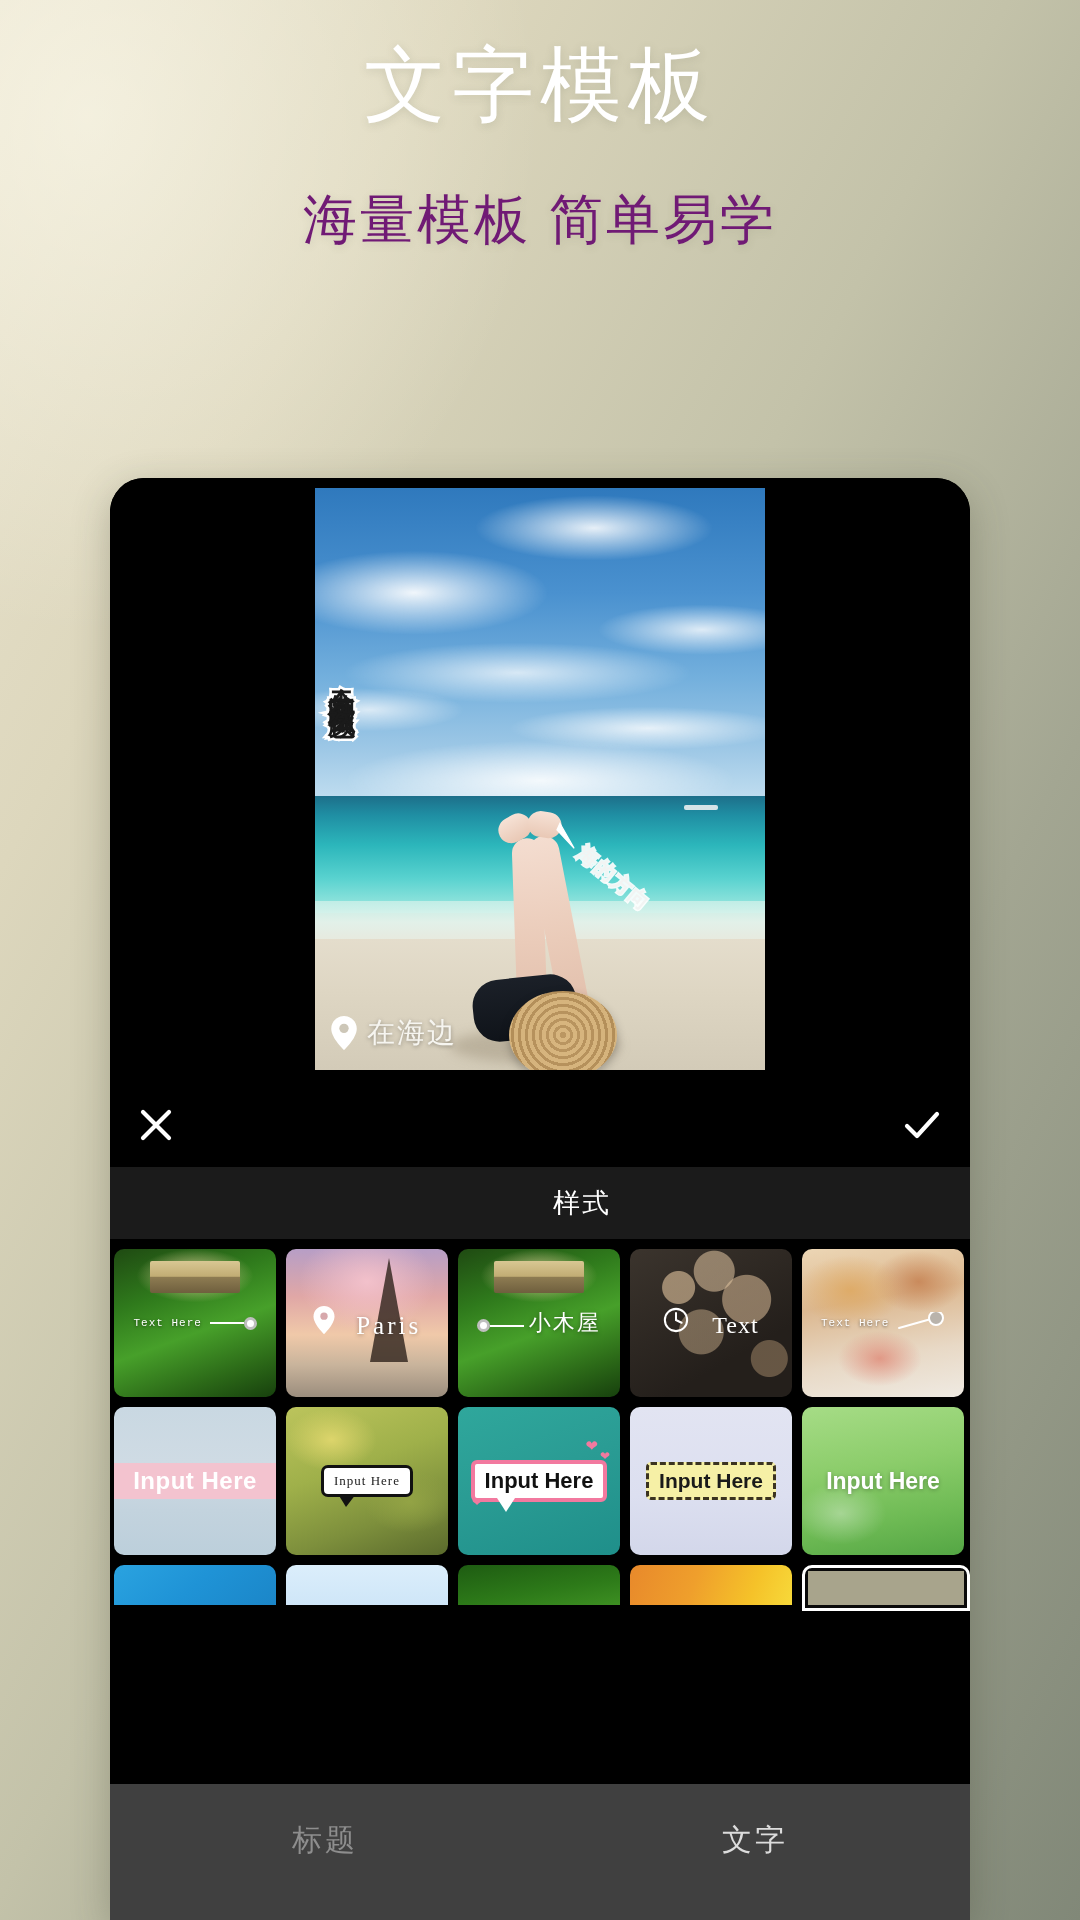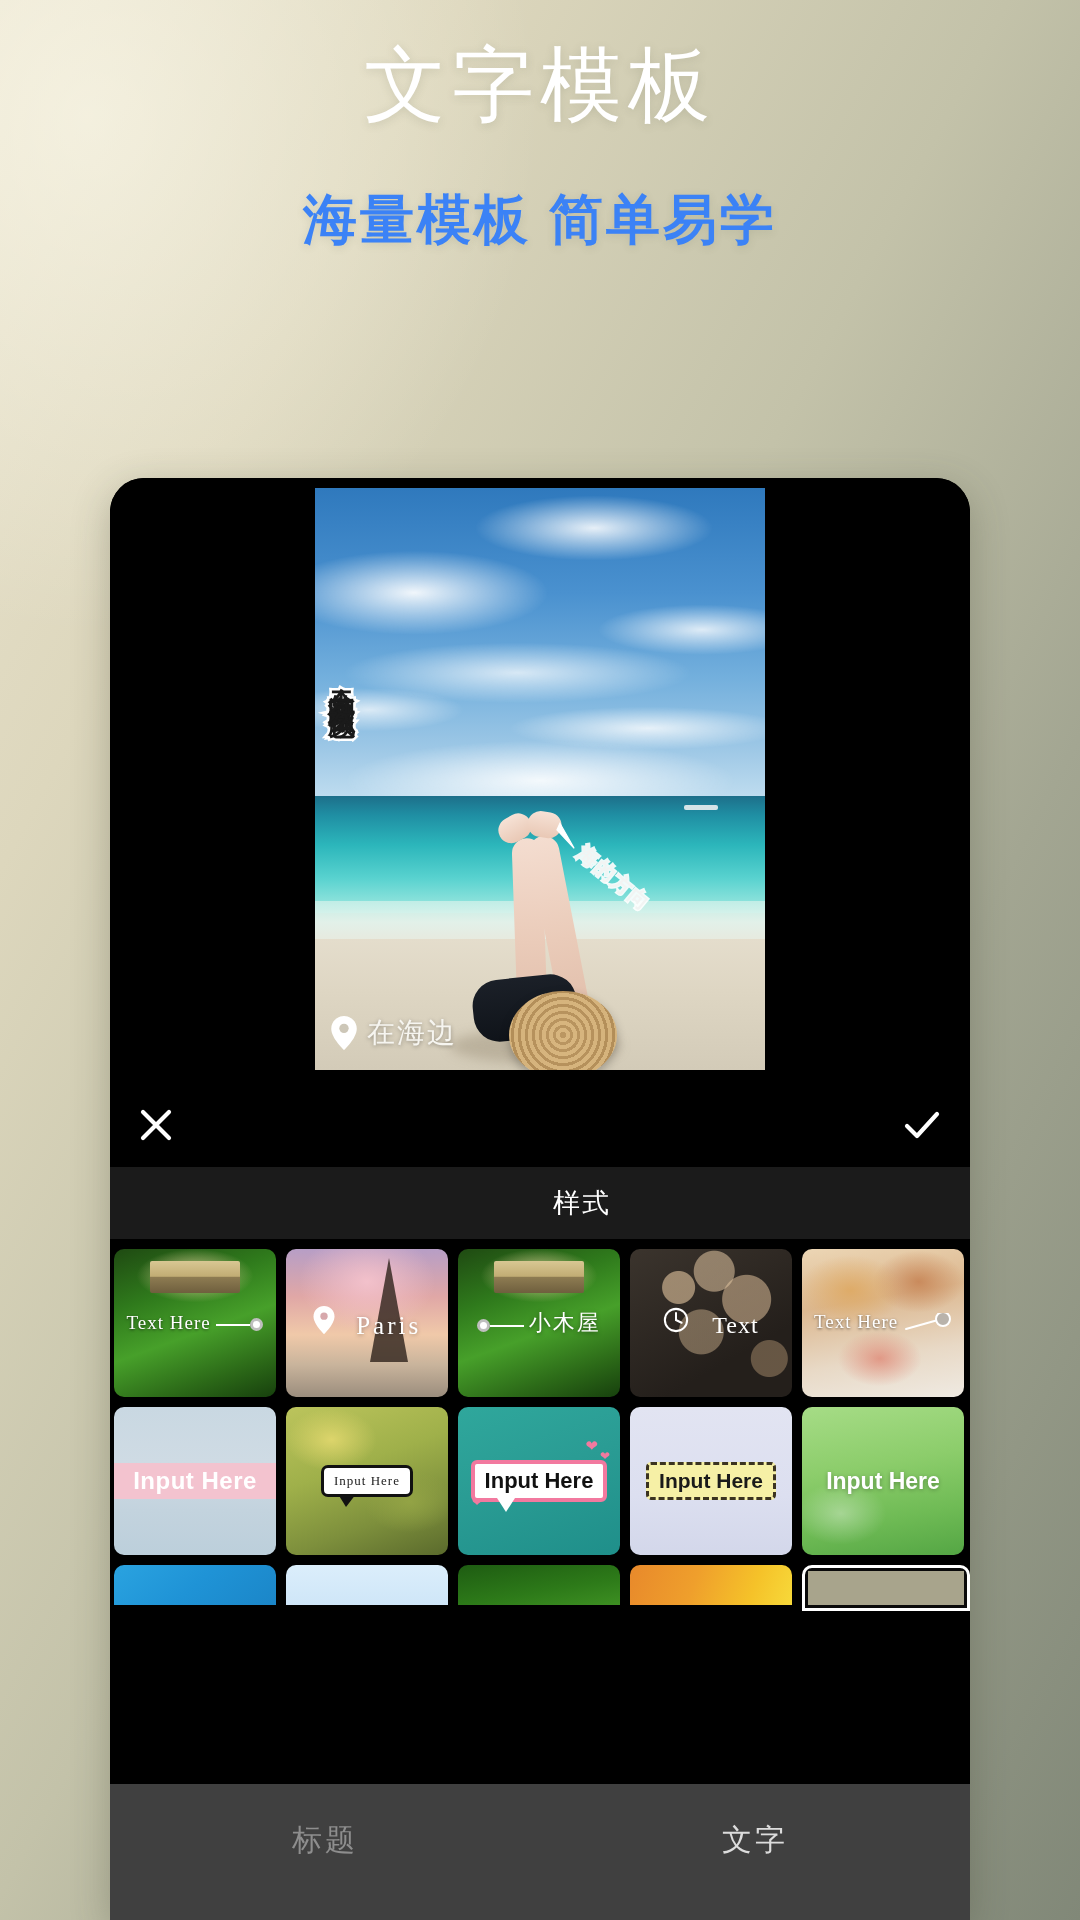--- a/index.html
+++ b/index.html
@@ -16,22 +16,22 @@
   }
 
   
   .headline{
     position:absolute;left:0;right:0;top:44px;text-align:center;
     color:#ffffff;font-size:82px;line-height:1;letter-spacing:6px;
     font-weight:400;text-shadow:0 2px 10px rgba(90,92,70,.18);
   }
   .subhead{
     position:absolute;left:0;right:0;top:192px;text-align:center;
-    color:#3b82f6;font-size:54px;line-height:1;letter-spacing:3px;
-    font-weight:700;text-shadow:0 2px 8px rgba(90,92,70,.15);
+    color:#701a75;font-size:54px;line-height:1;letter-spacing:3px;
+    font-weight:400;text-shadow:0 2px 8px rgba(90,92,70,.15);
   }
 
   
   .phone{
     position:absolute;left:110px;top:478px;width:860px;height:1442px;
     background:#000;border-radius:34px 34px 0 0;overflow:hidden;
     box-shadow:0 10px 38px rgba(60,62,48,.30);
   }
 
   
@@ -216,22 +216,22 @@
   }
   .bg-blue{background:linear-gradient(140deg,#2aa3e0 0%,#1f93d6 50%,#1b86c8 100%);}
   .bg-lightblue{background:linear-gradient(180deg,#dbeefb 0%,#cfe6f8 100%);}
   .bg-dgreen{background:linear-gradient(170deg,#1e5c12 0%,#2d7a19 60%,#3d8f22 100%);}
   .bg-orange{background:linear-gradient(110deg,#e8892b 0%,#ef9f2c 40%,#f5c229 75%,#f7d93a 100%);}
   .bg-sandy{background:#0a0a0a;border:3px solid #ffffff;}
   .bg-sandy .inner{position:absolute;inset:3px;background:#a8a48c;}
 
   
   .lbl-mono{
-    font-family:Liberation Serif, serif;
-    color:#fff;font-size:19px;letter-spacing:1px;
+    font-family:Liberation Mono, monospace;
+    color:#fff;font-size:11px;letter-spacing:1px;
     text-shadow:0 1px 3px rgba(0,0,0,.6);
   }
   .lbl-white-cn{color:#fff;font-size:22px;letter-spacing:2px;text-shadow:0 1px 4px rgba(0,0,0,.5);}
   .lbl-serif{
     font-family:"Liberation Serif","DejaVu Serif",serif;color:#fff;font-size:25px;letter-spacing:3px;
     text-shadow:0 1px 4px rgba(0,0,0,.35);
   }
   .lbl-time{font-family:"Liberation Serif","DejaVu Serif",serif;color:#fff;font-size:24px;letter-spacing:1px;}
   .lbl-pinkband{color:#fff;font-size:24px;font-weight:600;letter-spacing:.5px;}
   .lbl-bubble{

